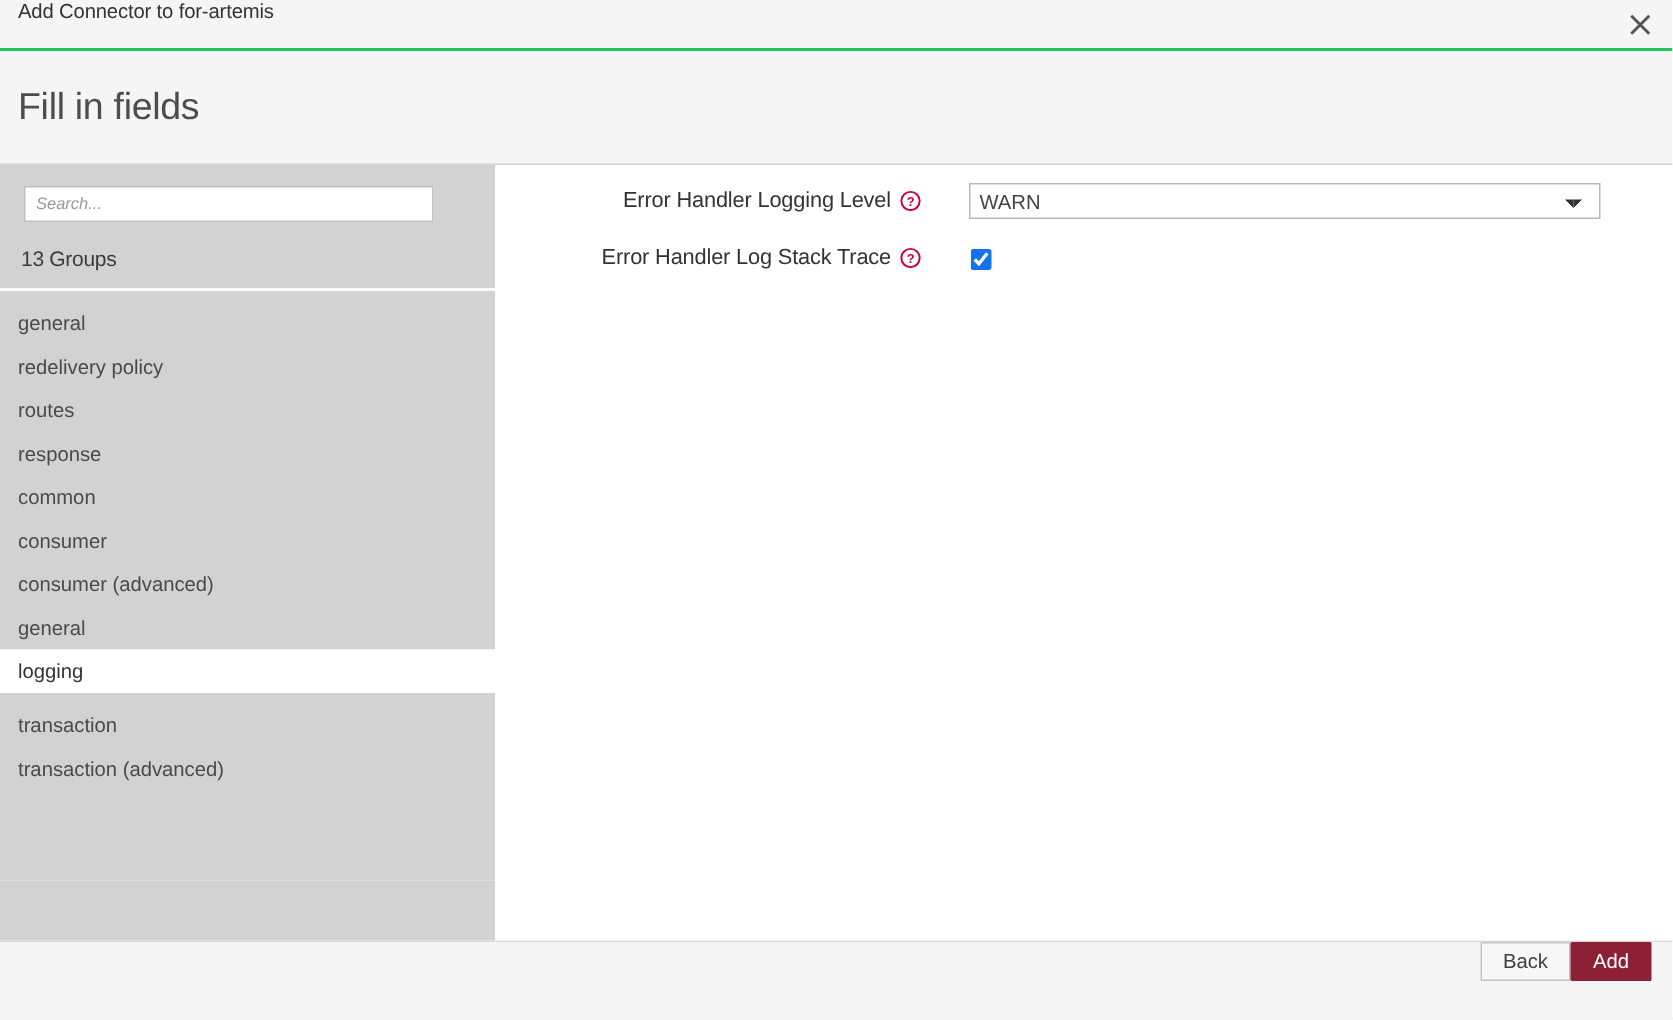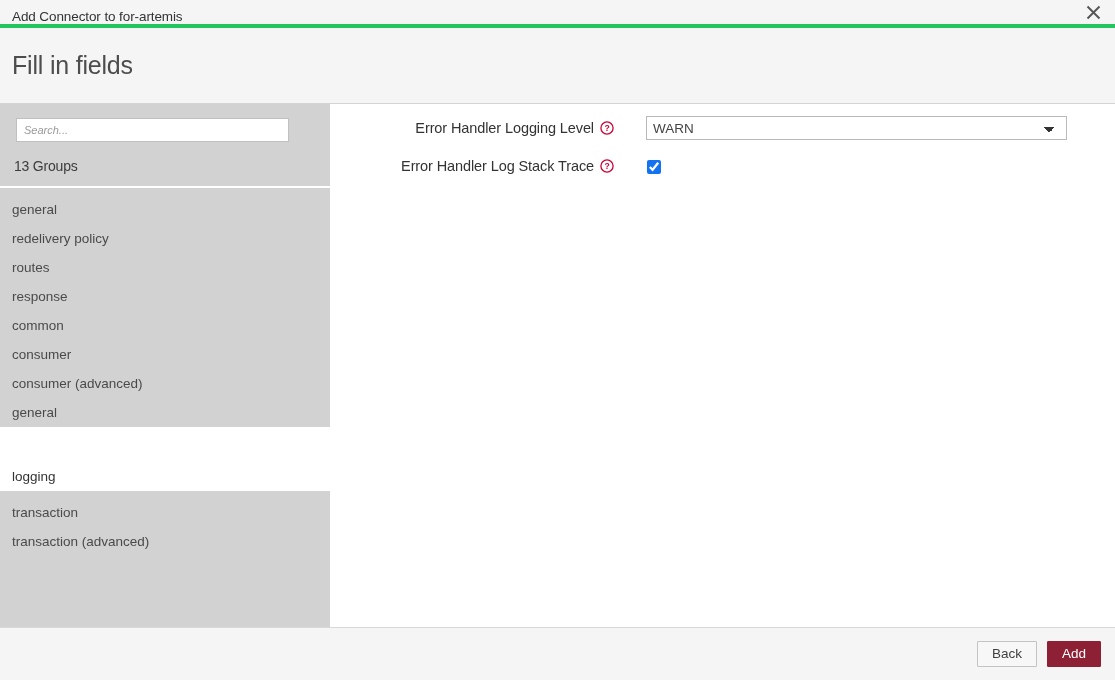--- a/index.html
+++ b/index.html
@@ -12,24 +12,24 @@
   }
   .dialog {
     position: relative;
     width: 1115px; height: 680px;
     display: flex; flex-direction: column;
     background: #ffffff;
   }
 
   
   .titlebar {
-    height: 28px;
+    height: 34px;
     background: #f5f5f5;
-    border-bottom: 4px solid #22c55e;
-    display: flex; align-items: flex-end;
+    border-bottom: 2px solid #22c55e;
+    display: flex; align-items: flex-start;
     flex: 0 0 auto;
     position: relative;
   }
   .titlebar-title {
     padding-left: 12px;
     font-size: 13.5px;
     color: #333333;
     letter-spacing: -0.1px;
     white-space: nowrap;
   }
@@ -137,21 +137,20 @@
     height: 29px;
   }
   .sidebar-filler {
     background: #d2d2d2;
     flex: 1 1 auto;
     min-height: 0;
   }
   .sidebar-selected-row {
     background: #ffffff;
     flex: 0 0 auto;
-    margin-top: 35px;
   }
 
   
   .form-panel {
     flex: 1 1 auto;
     background: #ffffff;
     padding-top: 12px;
   }
   .field-row {
     display: flex;
@@ -213,24 +212,22 @@
     accent-color: #1272f0;
     cursor: pointer;
   }
 
   
   .footer {
     height: 52px;
     flex: 0 0 auto;
     background: #f5f5f5;
     display: flex;
-    align-items: center;
     justify-content: flex-end;
     padding-right: 14px;
-    gap: 10px;
   }
   .btn {
     font-family: "Liberation Sans", sans-serif;
     font-size: 13.5px;
     cursor: pointer;
     border-radius: 1px;
     padding: 0 14px;
     height: 26px;
     line-height: 1;
     display: inline-flex;

